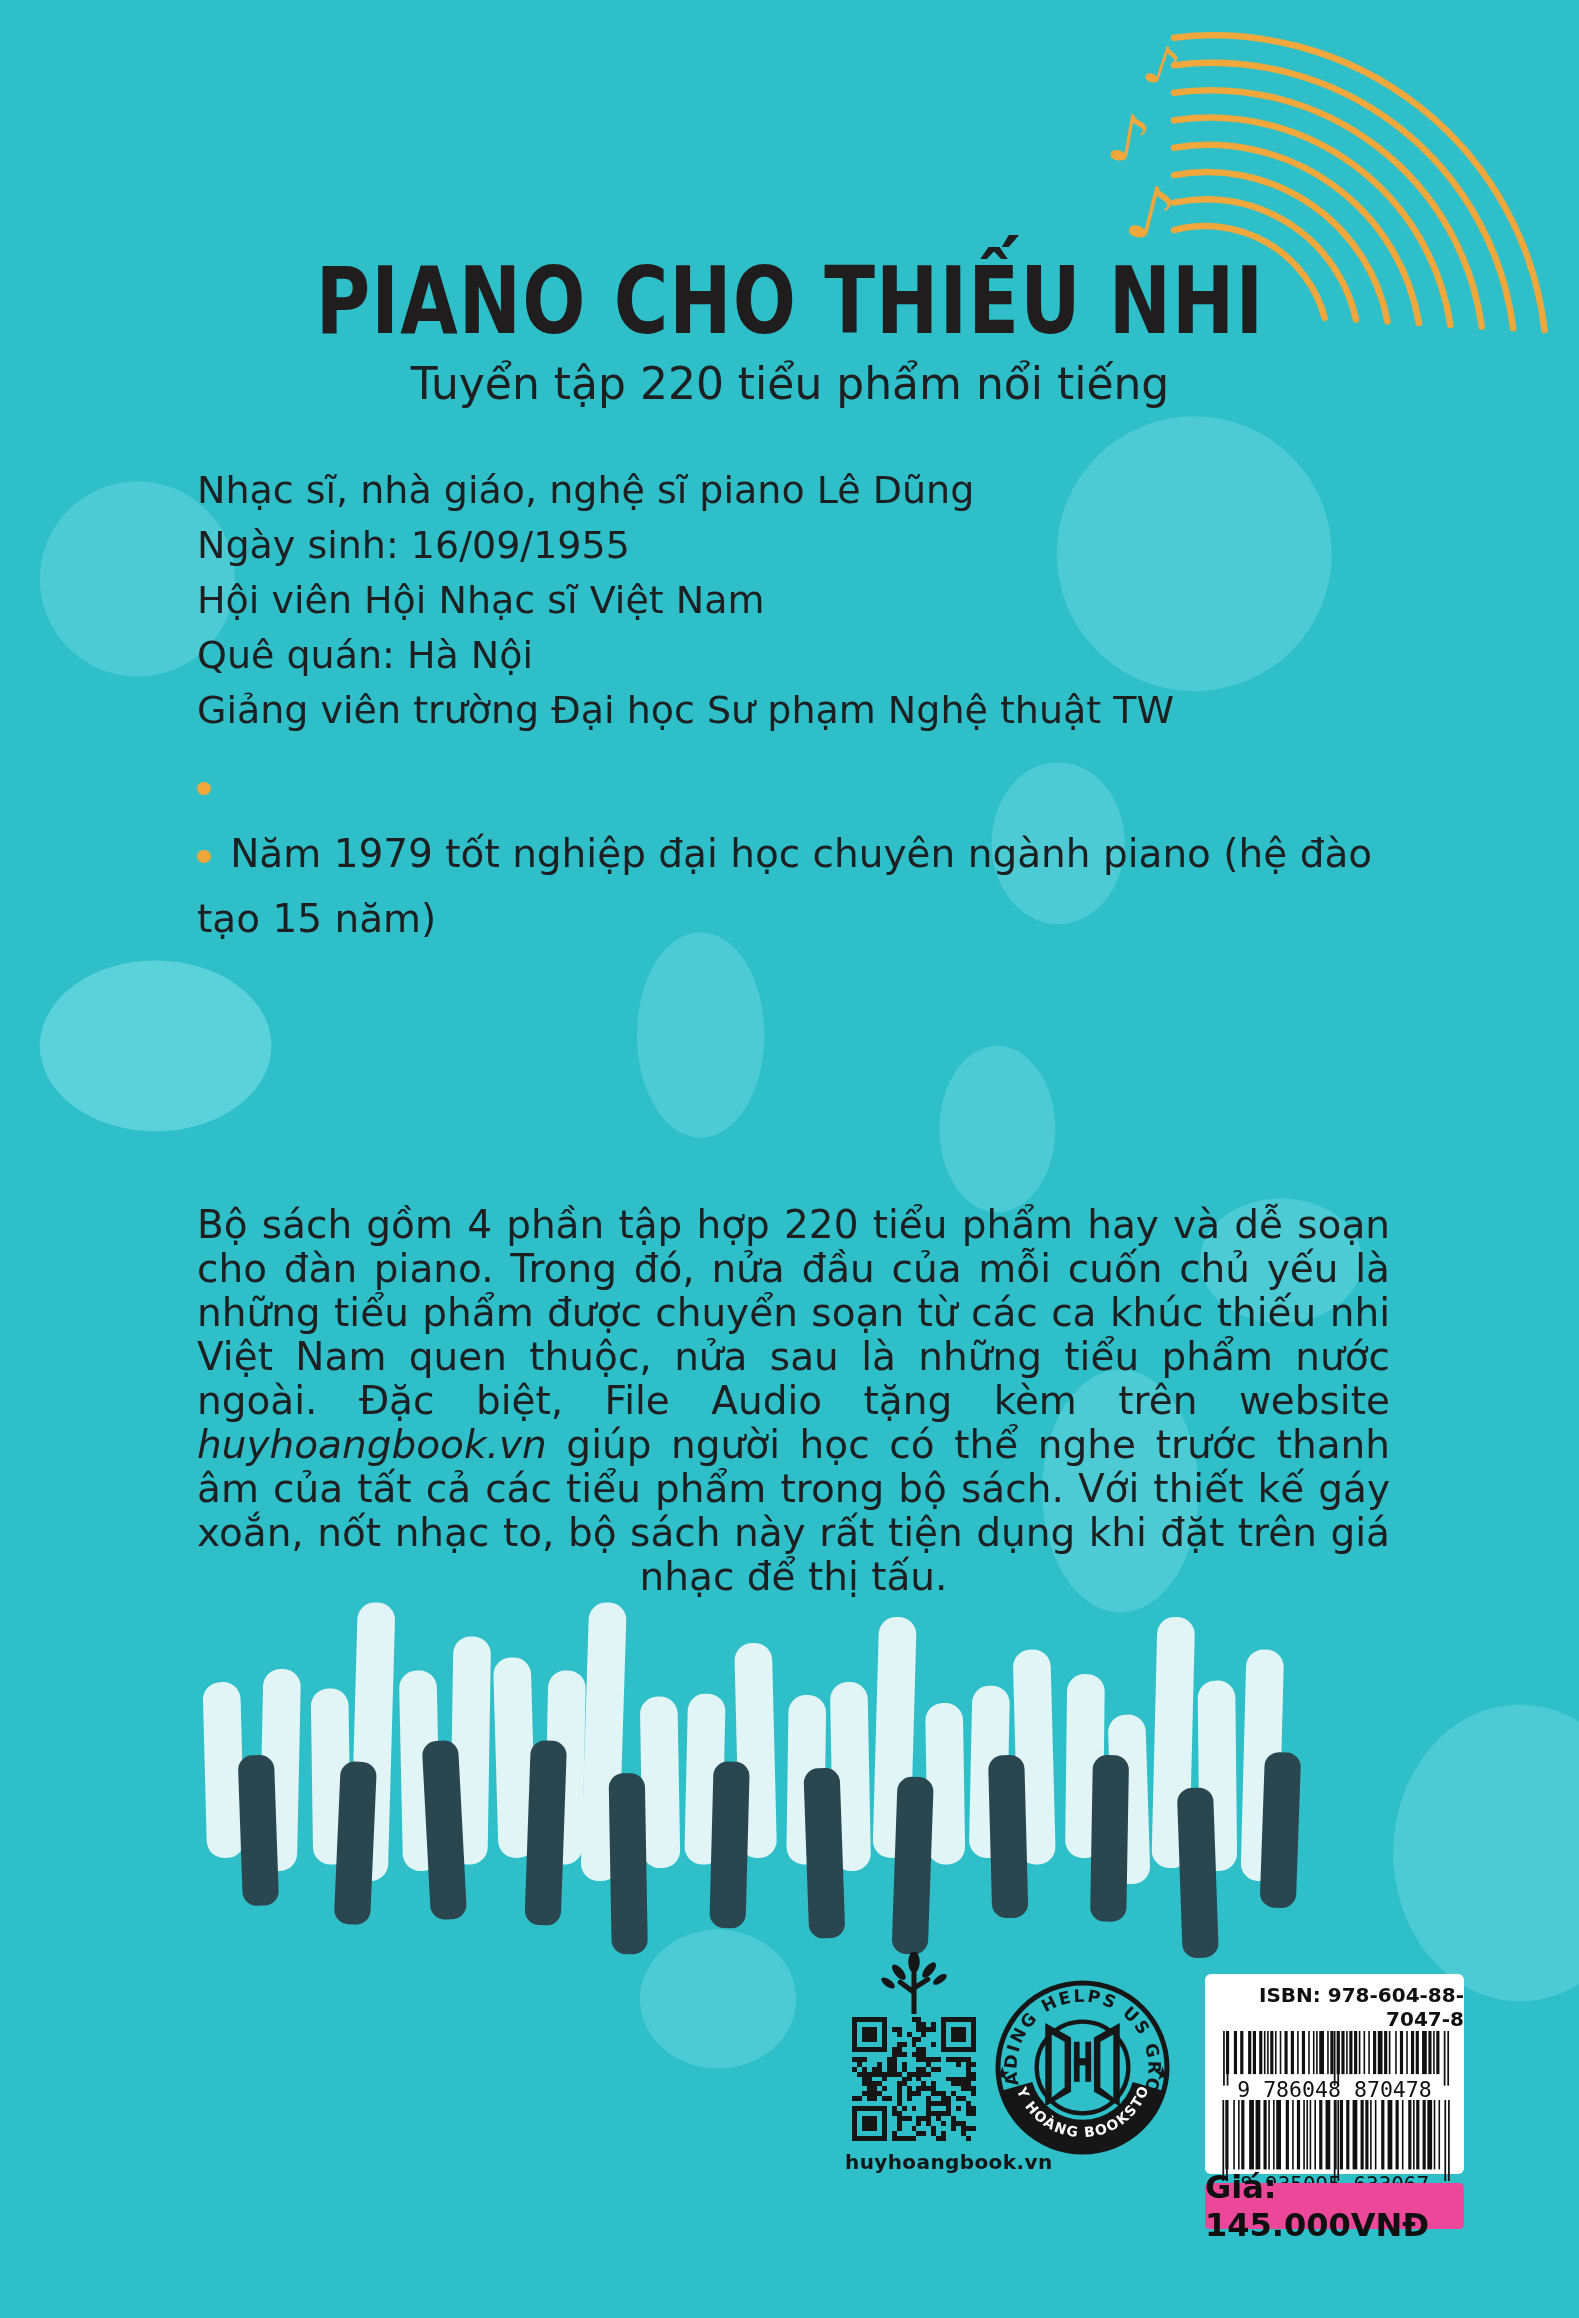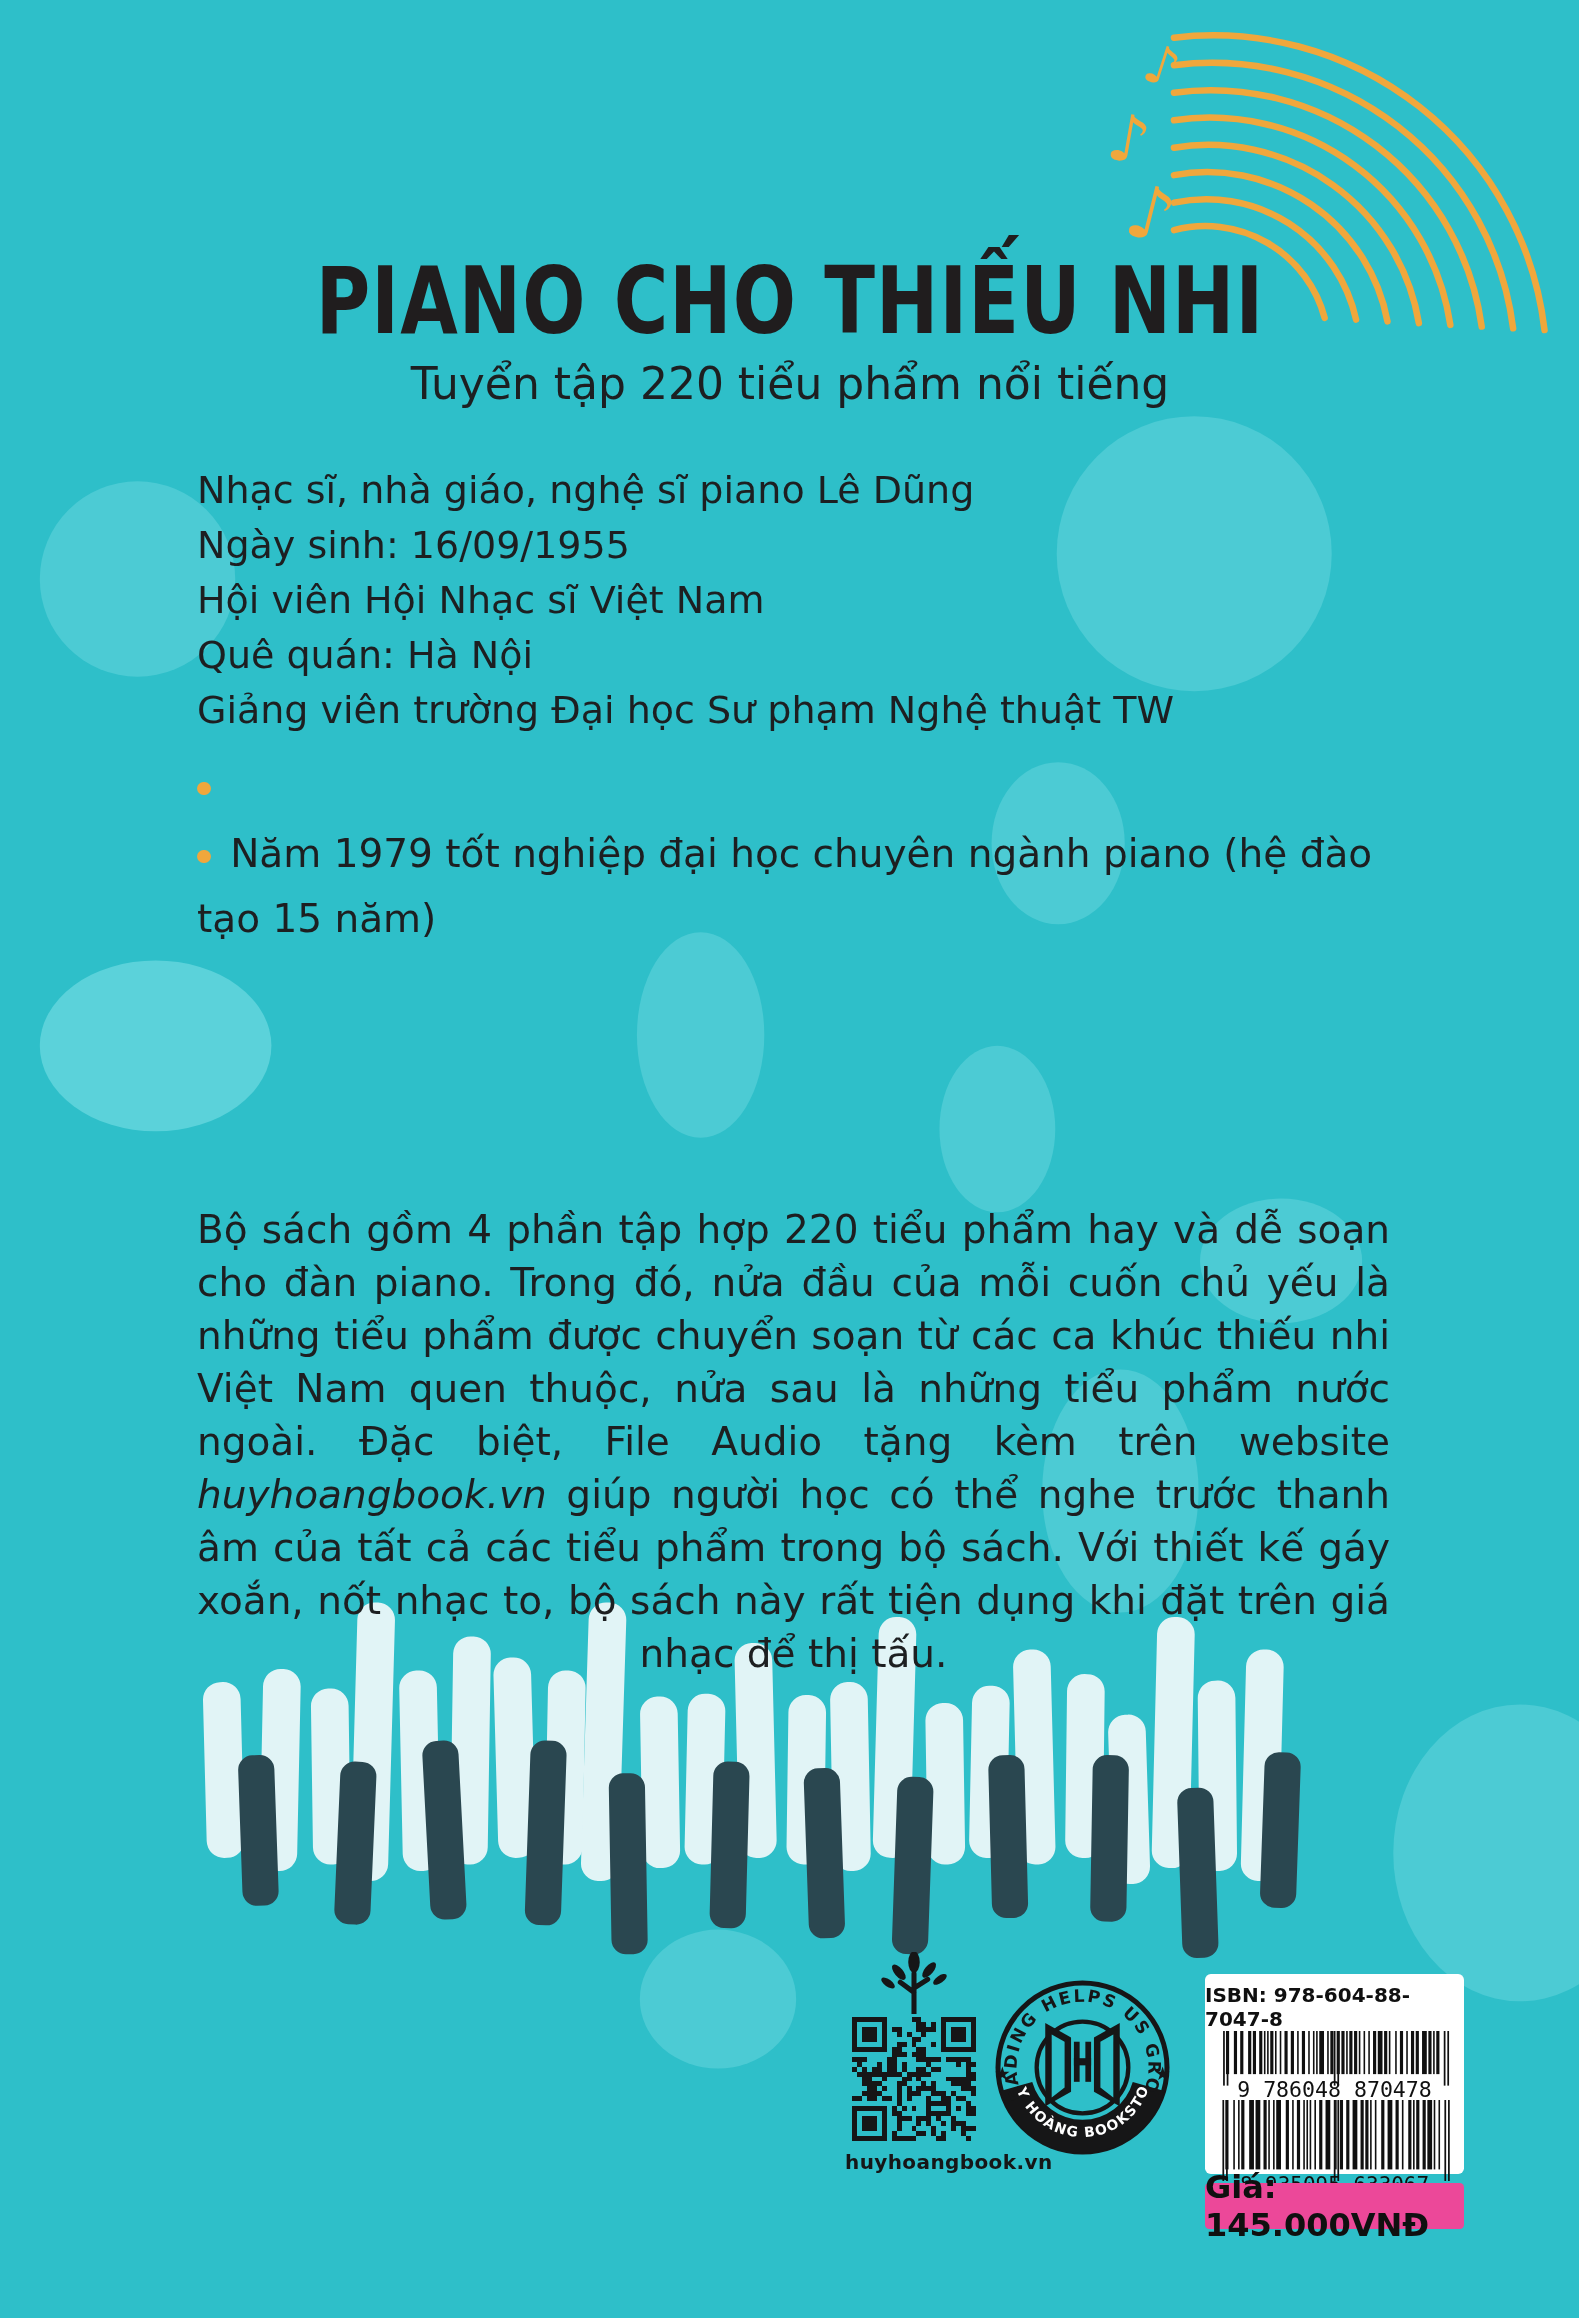--- a/index.html
+++ b/index.html
@@ -16,37 +16,37 @@
   .author{position:absolute;left:197px;top:463px;font-size:38px;line-height:55px;color:#1d1f21;}
   .bold{font-weight:400;}
 
   .bullets{position:absolute;left:197px;right:174px;top:753px;
     font-size:39px;line-height:65px;color:#1d1f21;}
   .b-item{margin-bottom:2.9px;}
   .dot{display:inline-block;width:13.7px;height:13.7px;border-radius:50%;
     background:#f0a73c;margin-right:19.5px;vertical-align:middle;}
 
   .desc{position:absolute;left:197px;right:190px;top:1203px;
-    font-size:39px;line-height:53px;color:#1d1f21;
+    font-size:39px;line-height:44px;color:#1d1f21;
     text-align:justify;text-align-last:center;}
   .desc i{font-style:italic;}
 
   .qr-block{position:absolute;left:845px;top:1952px;width:137px;text-align:center;}
   .qr-label{font-size:20px;font-weight:700;color:#161617;margin-top:5.8px;letter-spacing:0.4px;}
 
   .badge{position:absolute;left:993px;top:1978px;width:179px;height:179px;}
   .ring{fill:none;stroke:#161617;stroke-width:7px;}
   .ring.thin{stroke-width:6px;}
   .band{fill:none;stroke:#161617;stroke-width:46px;}
   .badge-top{font-family:"DejaVu Sans",sans-serif;font-weight:700;font-size:24px;letter-spacing:3px;fill:#161617;}
   .badge-bot{font-family:"DejaVu Sans",sans-serif;font-weight:700;font-size:19.5px;letter-spacing:2px;fill:#ffffff;}
   .badge-star{font-size:26px;fill:#161617;text-anchor:middle;}
 
   .barcode-box{position:absolute;left:1205px;top:1974px;width:259px;height:200px;
-    background:#ffffff;border-radius:5.8px;text-align:left;}
+    background:#ffffff;border-radius:5.8px;text-align:right;}
   .isbn{font-size:20px;font-weight:700;color:#101010;margin-top:8.7px;}
   .bc-svg{display:block;margin:0 auto;}
   .bc-digits{font-family:"DejaVu Sans Mono","Liberation Mono",monospace;fill:#101010;}
 
   .price-box{position:absolute;left:1205px;top:2183px;width:259px;height:46px;
     background:#ec4899;border-radius:4.3px;display:flex;align-items:center;justify-content:center;}
   .price{font-size:32px;font-weight:700;color:#101010;}
 </style>
 </head>
 <body>

